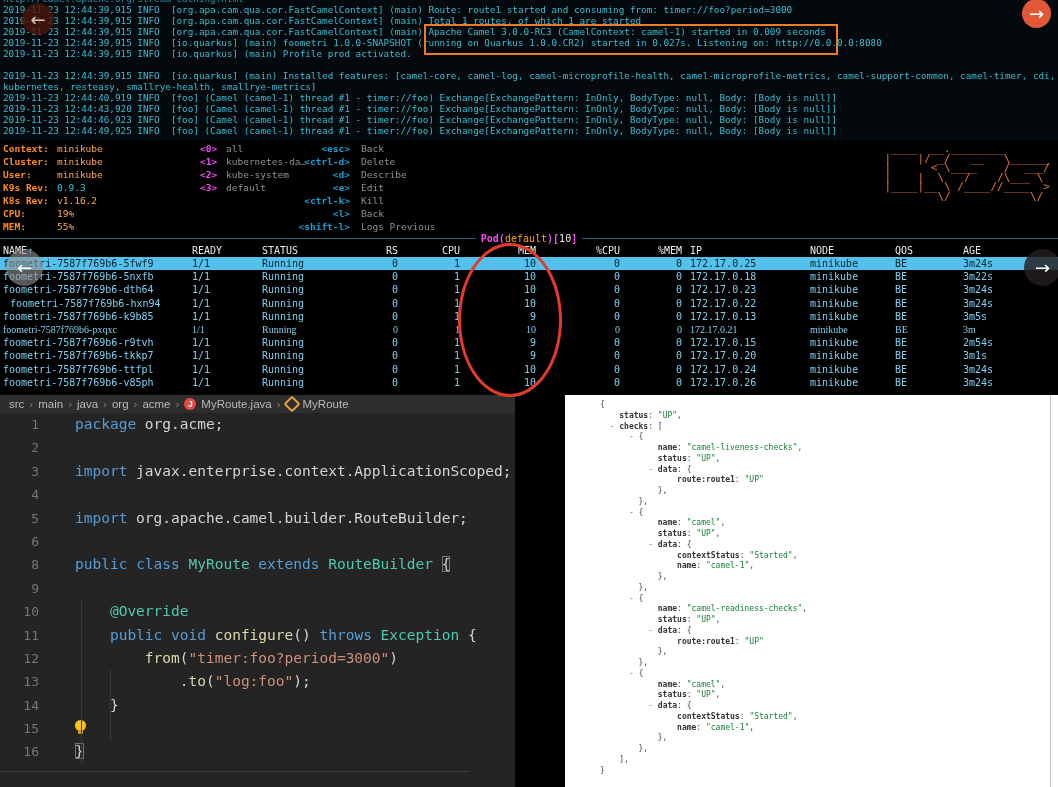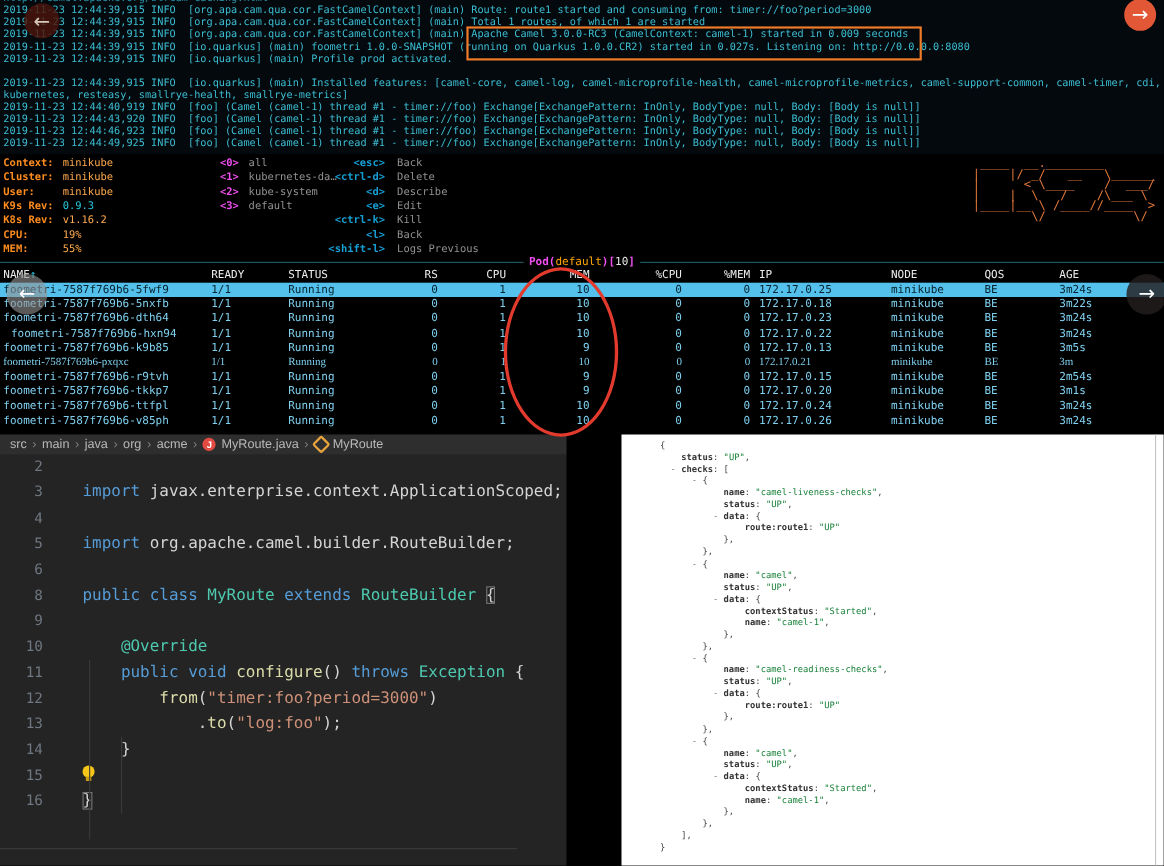--- a/index.html
+++ b/index.html
@@ -308,20 +308,21 @@
       <span class="bc-sep">›</span>
       <span class="bc-item">acme</span>
       <span class="bc-sep">›</span>
       <span class="bc-java">J</span>
       <span class="bc-item">MyRoute.java</span>
       <span class="bc-sep">›</span>
       <span class="bc-class"></span>
       <span class="bc-item">MyRoute</span>
     </div>
   <div class="code">
+      <div class="c-line"><span class="c-num">1</span><span class="c-code"><span class="tk-kw">package</span><span class="tk-pl"> org.acme;</span></span></div>
       <div class="c-line"><span class="c-num">2</span><span class="c-code"></span></div>
       <div class="c-line"><span class="c-num">3</span><span class="c-code"><span class="tk-kw">import</span><span class="tk-pl"> javax.enterprise.context.ApplicationScoped;</span></span></div>
       <div class="c-line"><span class="c-num">4</span><span class="c-code"></span></div>
       <div class="c-line"><span class="c-num">5</span><span class="c-code"><span class="tk-kw">import</span><span class="tk-pl"> org.apache.camel.builder.RouteBuilder;</span></span></div>
       <div class="c-line"><span class="c-num">6</span><span class="c-code"></span></div>
       <div class="c-line"><span class="c-num">8</span><span class="c-code"><span class="tk-kw">public</span><span class="tk-pl"> </span><span class="tk-kw">class</span><span class="tk-pl"> </span><span class="tk-ty">MyRoute</span><span class="tk-pl"> </span><span class="tk-kw">extends</span><span class="tk-pl"> </span><span class="tk-ty">RouteBuilder</span><span class="tk-pl"> </span><span class="tk-plb">{</span></span></div>
       <div class="c-line"><span class="c-num">9</span><span class="c-code"></span></div>
       <div class="c-line"><span class="c-num">10</span><span class="c-code"><span class="tk-pl">    </span><span class="tk-ty">@Override</span></span></div>
       <div class="c-line"><span class="c-num">11</span><span class="c-code"><span class="tk-pl">    </span><span class="tk-kw">public</span><span class="tk-pl"> </span><span class="tk-kw">void</span><span class="tk-pl"> </span><span class="tk-fn">configure</span><span class="tk-pl">() </span><span class="tk-kw">throws</span><span class="tk-pl"> </span><span class="tk-ty">Exception</span><span class="tk-pl"> {</span></span></div>
       <div class="c-line"><span class="c-num">12</span><span class="c-code"><span class="tk-pl">        </span><span class="tk-fn">from</span><span class="tk-pl">(</span><span class="tk-st">"timer:foo?period=3000"</span><span class="tk-pl">)</span></span></div>

